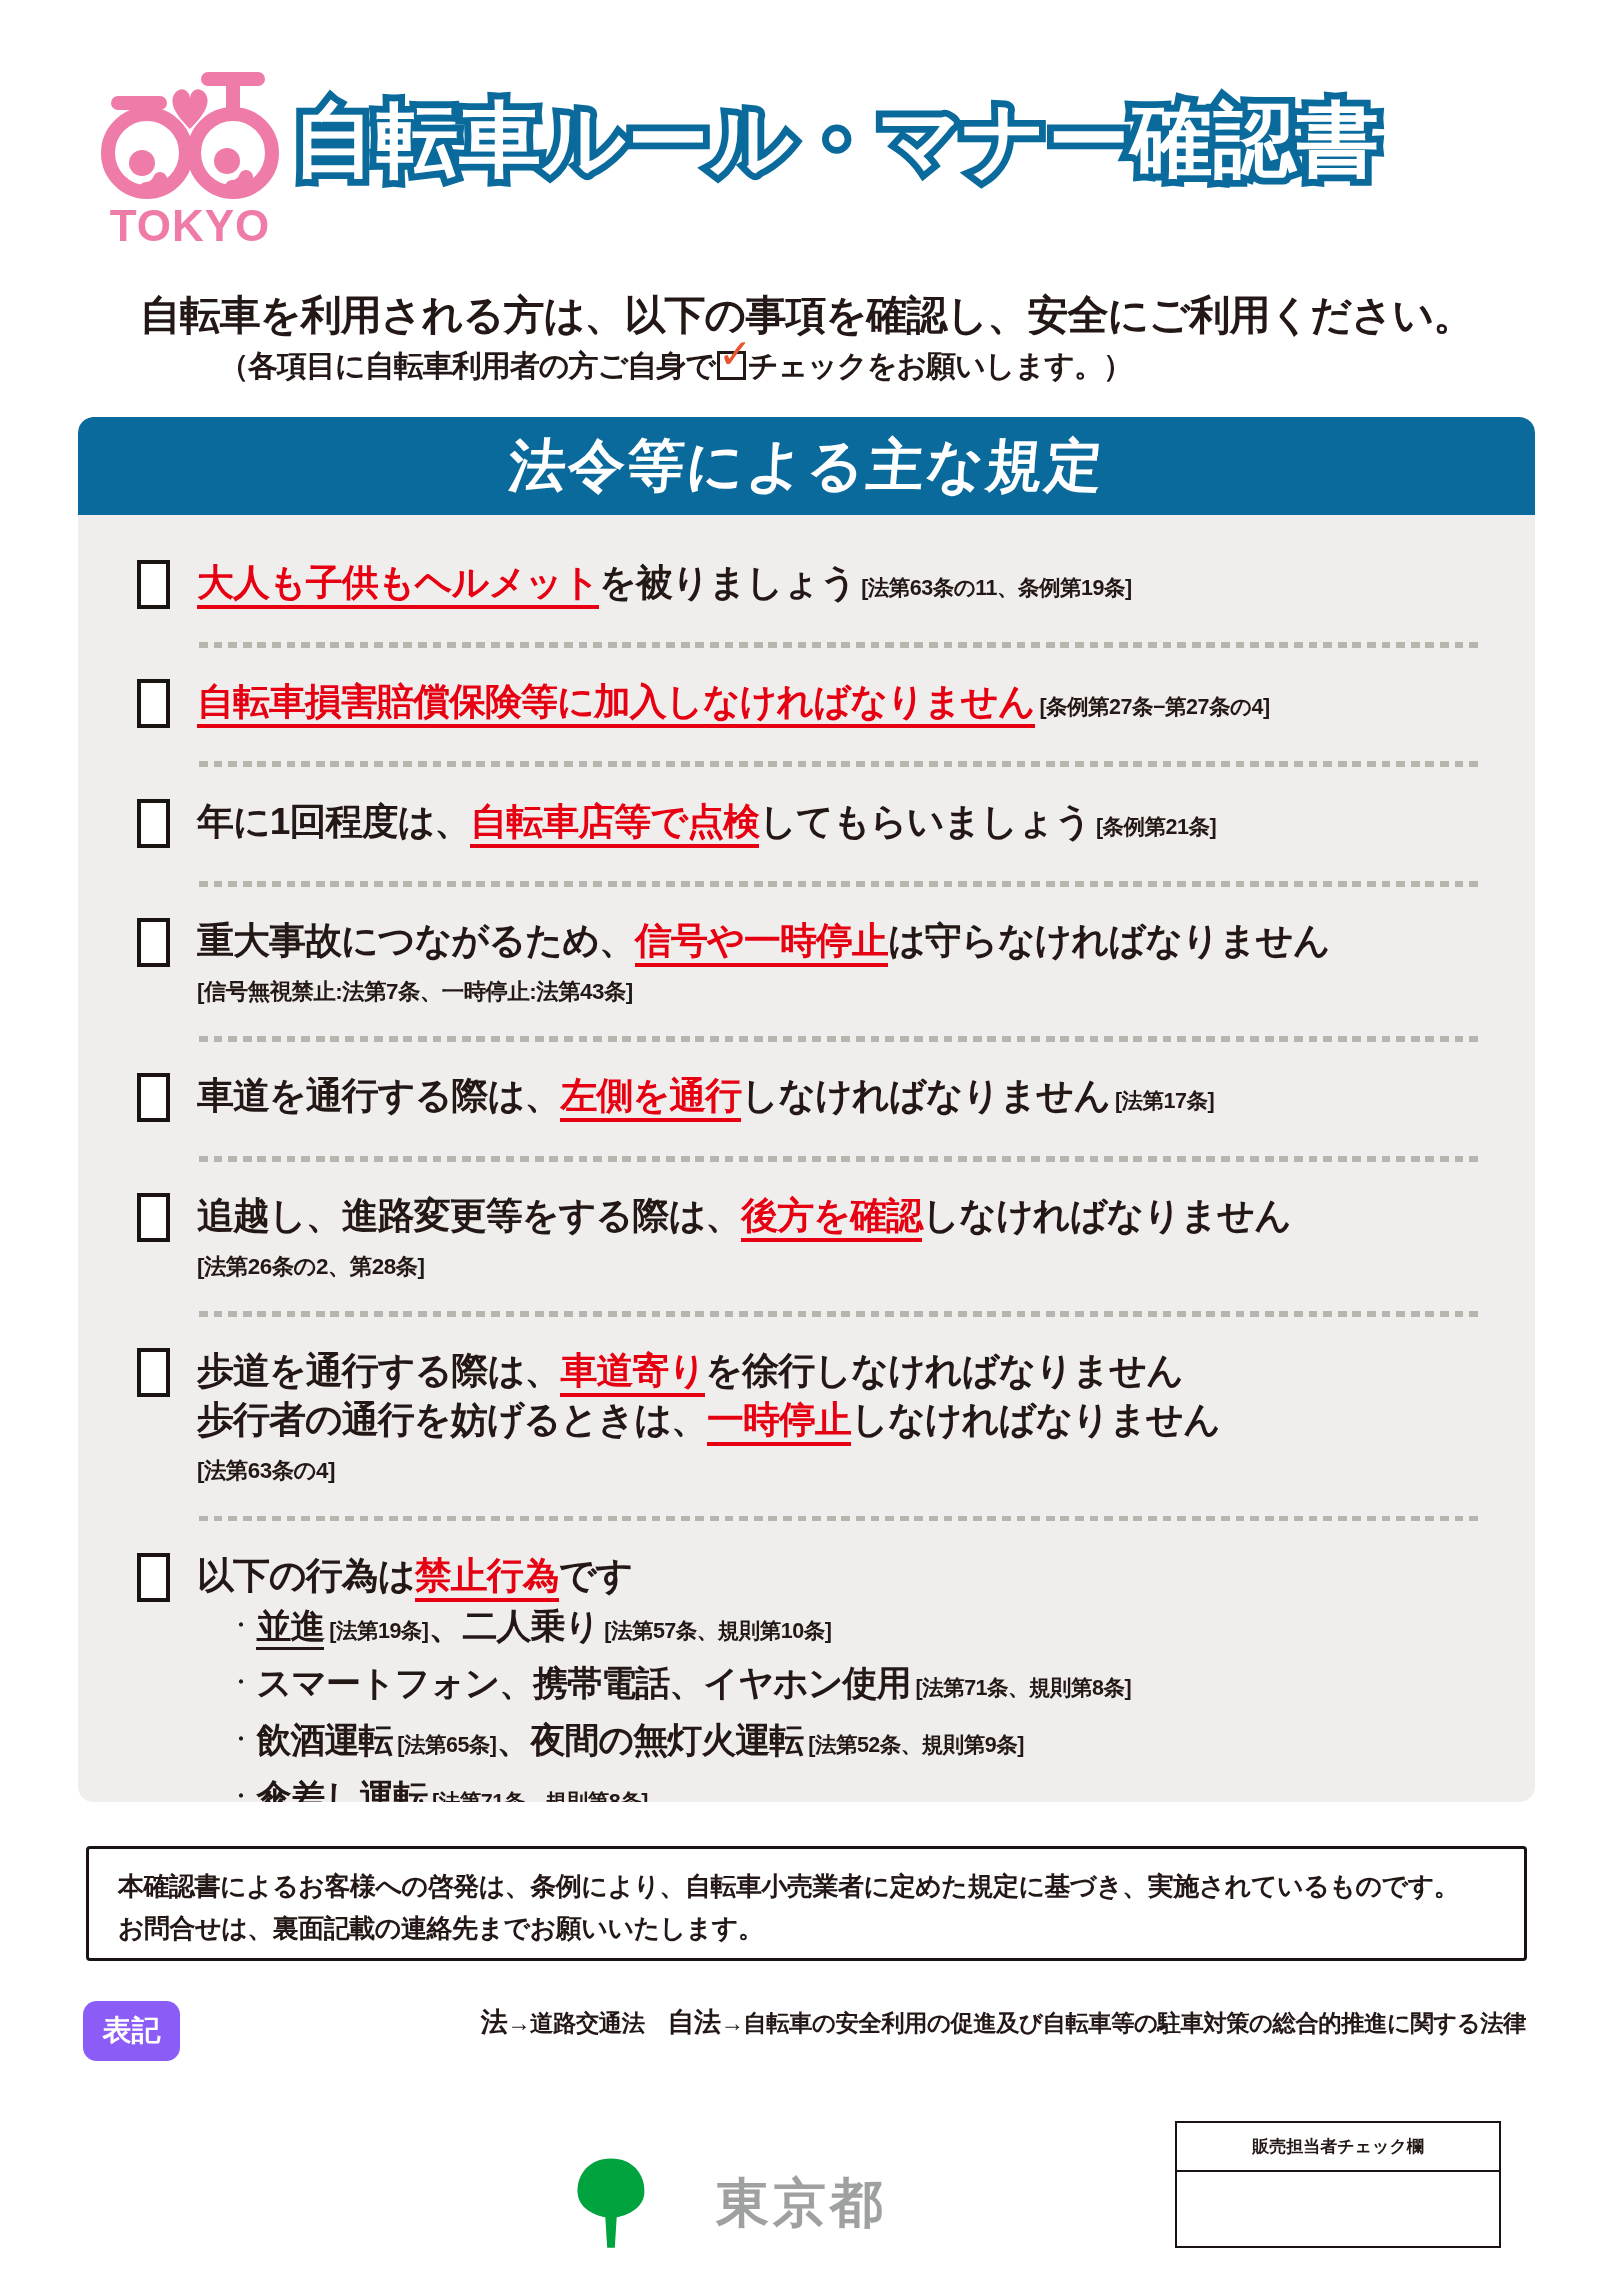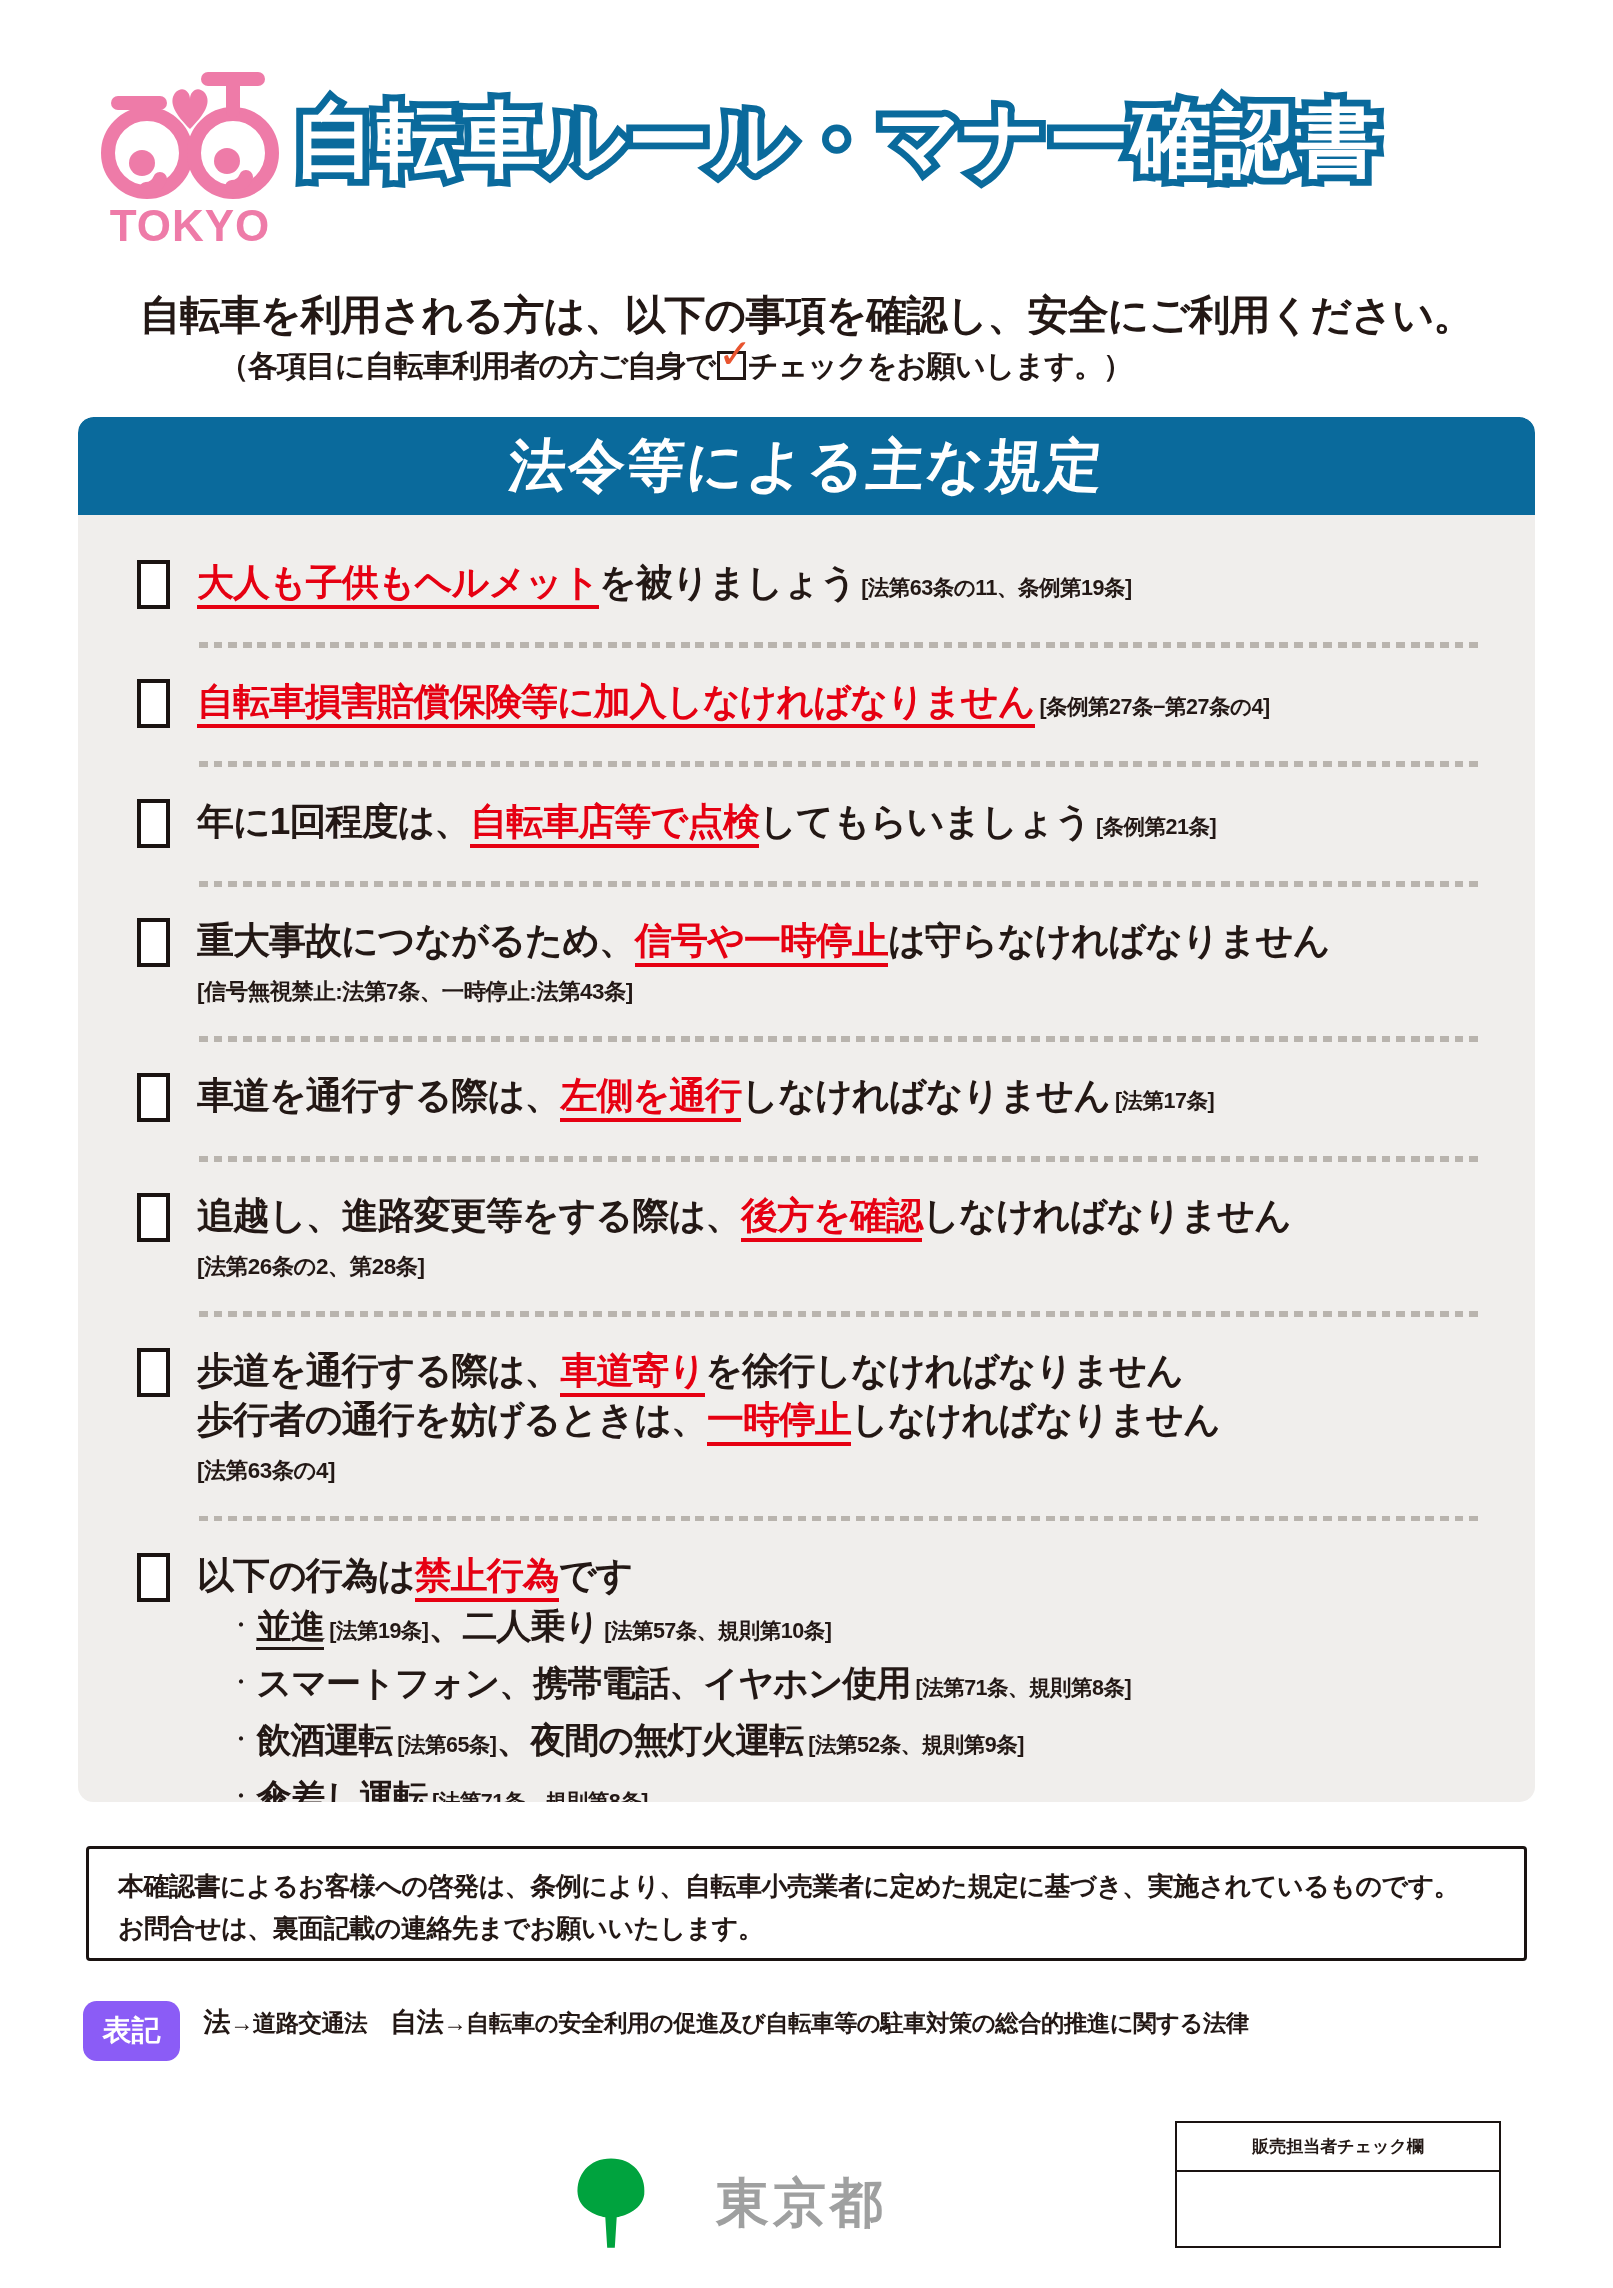--- a/index.html
+++ b/index.html
@@ -53,21 +53,21 @@
   
   .notice { position:absolute; left:86px; top:1846px; width:1441px; height:115px;
             border:3.9px solid #1a1311; border-radius:4px; background:#fff;
             padding:15.6px 29px; font-size:26px; font-weight:700; line-height:1.65;
             letter-spacing:-0.5px; }
 
   
   .legend { position:absolute; left:83px; top:2001px; width:1443px; display:flex; align-items:flex-start; }
   .legend-badge { flex:0 0 auto; background:#8b5cf6; color:#fff; font-size:29px; font-weight:900;
                   padding:9.8px 19.5px; border-radius:13.7px; margin-right:23.4px; }
-  .legend-lines { flex:1 1 auto; padding-top:2px; }
+  .legend-lines { flex:1 1 auto; padding-top:2px;text-align:right; }
   .legend-line { font-size:23.4px; font-weight:700; line-height:39px; letter-spacing:-0.5px; }
   .seg-term { font-size:27px; font-weight:900; }
   .seg-plain { font-size:23.4px; font-weight:700; }
 
   
   .footer-brand { position:absolute; left:573px; top:2155px; display:flex; align-items:center;gap:42px; }
   .tokyo-symbol { width:76px; height:98px; margin-right:25px; }
   .tokyo-label { color:#9fa0a0; font-size:53px; font-weight:700; letter-spacing:3.9px; }
 
   .seller-box { position:absolute; left:1175px; top:2121px; width:326px; height:127px;

